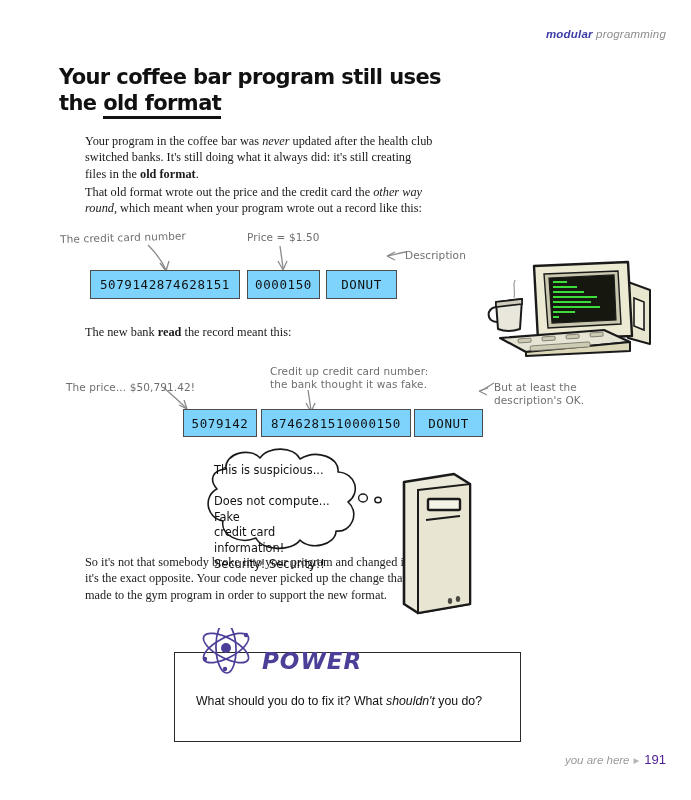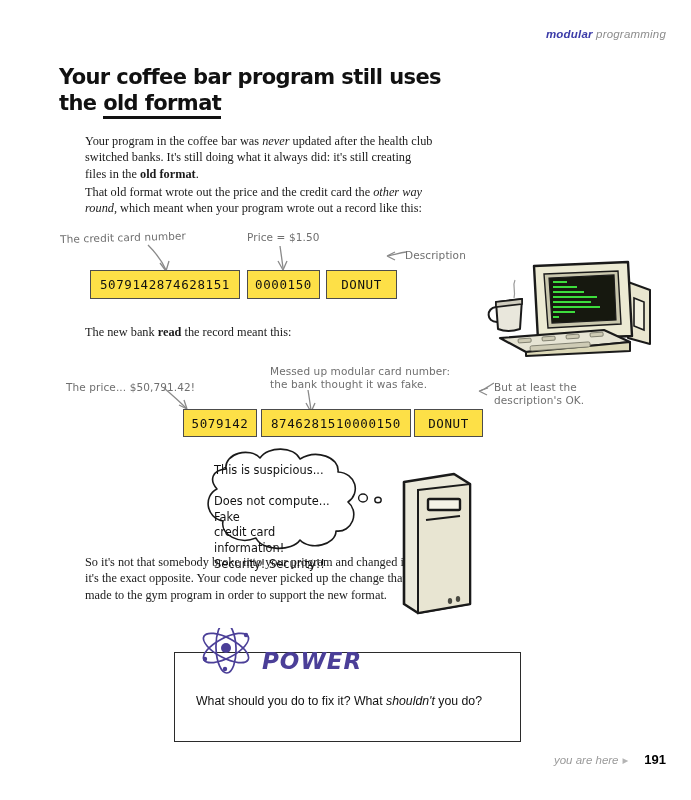--- a/index.html
+++ b/index.html
@@ -23,21 +23,21 @@
   
   .para{position:absolute;font-size:12.3px;line-height:16.4px;color:#1a1a1a;margin-left:28px;}
   .para i{font-style:italic;}
   .para b{font-weight:bold;}
   #p1{left:57px;top:133px;width:350px;}
   #p2{left:57px;top:184px;width:352px;}
   #p3{left:57px;top:324px;width:352px;}
   #p4{left:57px;top:554px;width:352px;}
 
   
-  .rec{position:absolute;border:1.3px solid #4c4c4c;background:#fde047;
+  .rec{position:absolute;border:1.3px solid #4c4c4c;background:#7dd3fc;
        font-family:"DejaVu Sans Mono",monospace;font-size:12.5px;
        display:flex;align-items:center;justify-content:center;letter-spacing:.6px;color:#111;}
 
   
   .hand{position:absolute;font-family:"DejaVu Sans",sans-serif;font-size:10.5px;
         line-height:13px;color:#6f6f6f;letter-spacing:.1px;transform:rotate(-1.6deg);
         transform-origin:left top;}
   .hand.r0{transform:rotate(0deg);}
 
   
@@ -57,21 +57,21 @@
   .bp-q{position:absolute;left:196px;top:694px;width:320px;
         font-family:"Liberation Sans",sans-serif;font-size:12.3px;color:#111;}
   .bp-q i{font-style:italic;}
   .bp-logo{position:absolute;left:196px;top:628px;width:190px;height:46px;}
   .bp-word{position:absolute;font-family:"DejaVu Sans",sans-serif;font-weight:bold;
            font-style:italic;color:#4b3f98;letter-spacing:1px;}
 
   
   .footer{position:absolute;right:25px;bottom:33px;font-family:"Liberation Sans",sans-serif;
           font-size:11.5px;color:#9a9a9a;font-style:italic;}
-  .footer .pg{color:#000000;font-style:normal;font-weight:bold;font-size:13px;margin-left:16px;}
+  .footer .pg{color:#4c1d95;font-style:normal;font-weight:normal;font-size:13px;margin-left:5px;}
   .footer .tri{font-style:normal;color:#b4b4b4;margin-left:4px;}
 </style>
 </head>
 <body>
 
 <div class="page">
 
   <div class="runhead">
     <b>modular</b><span> programming</span>
   </div>
@@ -109,21 +109,21 @@
   <div class="rec" style="left:90px;top:270px;width:148px;height:27px;">5079142874628151</div>
   <div class="rec" style="left:247px;top:270px;width:71px;height:27px;">0000150</div>
   <div class="rec" style="left:326px;top:270px;width:69px;height:27px;">DONUT</div>
 
   <div class="para" id="p3">
     <span>The new bank </span><b>read</b><span> the record meant this:</span>
   </div>
 
   <div class="hand r0" style="left:66px;top:381px;">The price... $50,791.42!</div>
   <div class="hand r0" style="left:270px;top:365px;">
-    <span>Messed up modular card number:</span><br>
+    <span>Credit up credit card number:</span><br>
     <span>the bank thought it was fake.</span>
   </div>
   <div class="hand r0" style="left:494px;top:381px;">
     <span>But at least the</span><br>
     <span>description's OK.</span>
   </div>
 
   <svg class="arrowsvg" style="left:162px;top:386px;" width="40" height="28">
     <path d="M2 2 C9 8, 17 15, 24 22" stroke="#8a8a8a" stroke-width="1.3" fill="none"></path>
     <path d="M25 23 L17 19 M25 23 L22 14" stroke="#8a8a8a" stroke-width="1.3" fill="none"></path>

